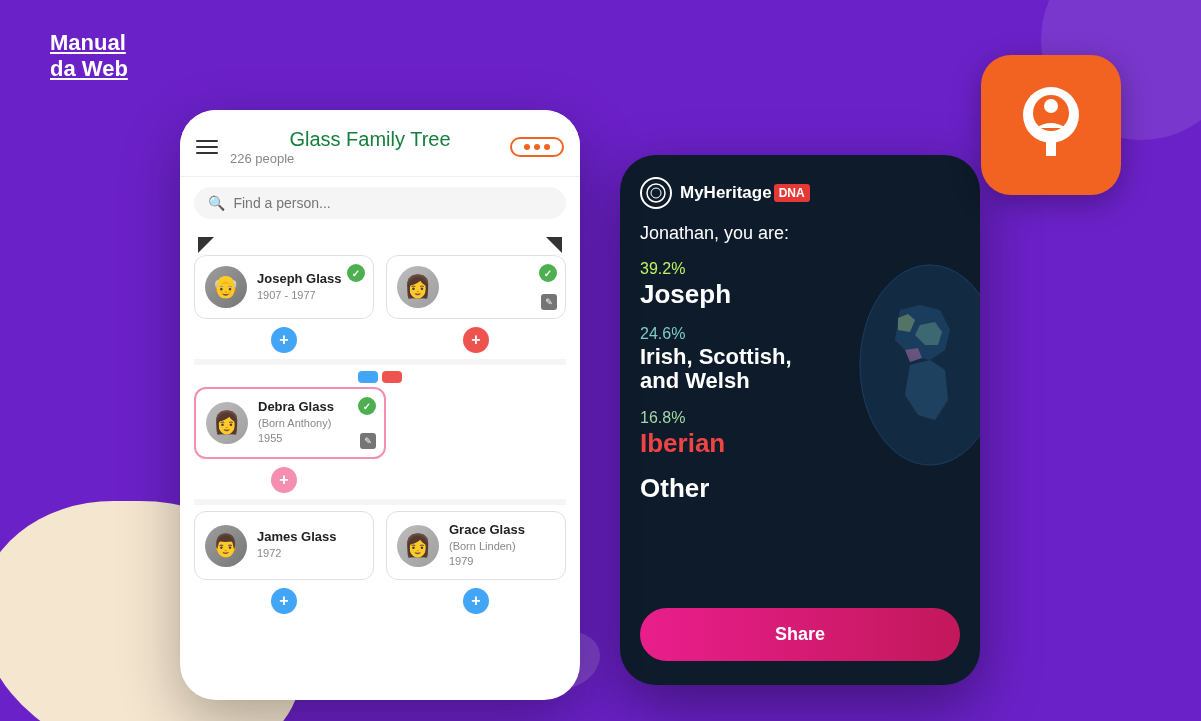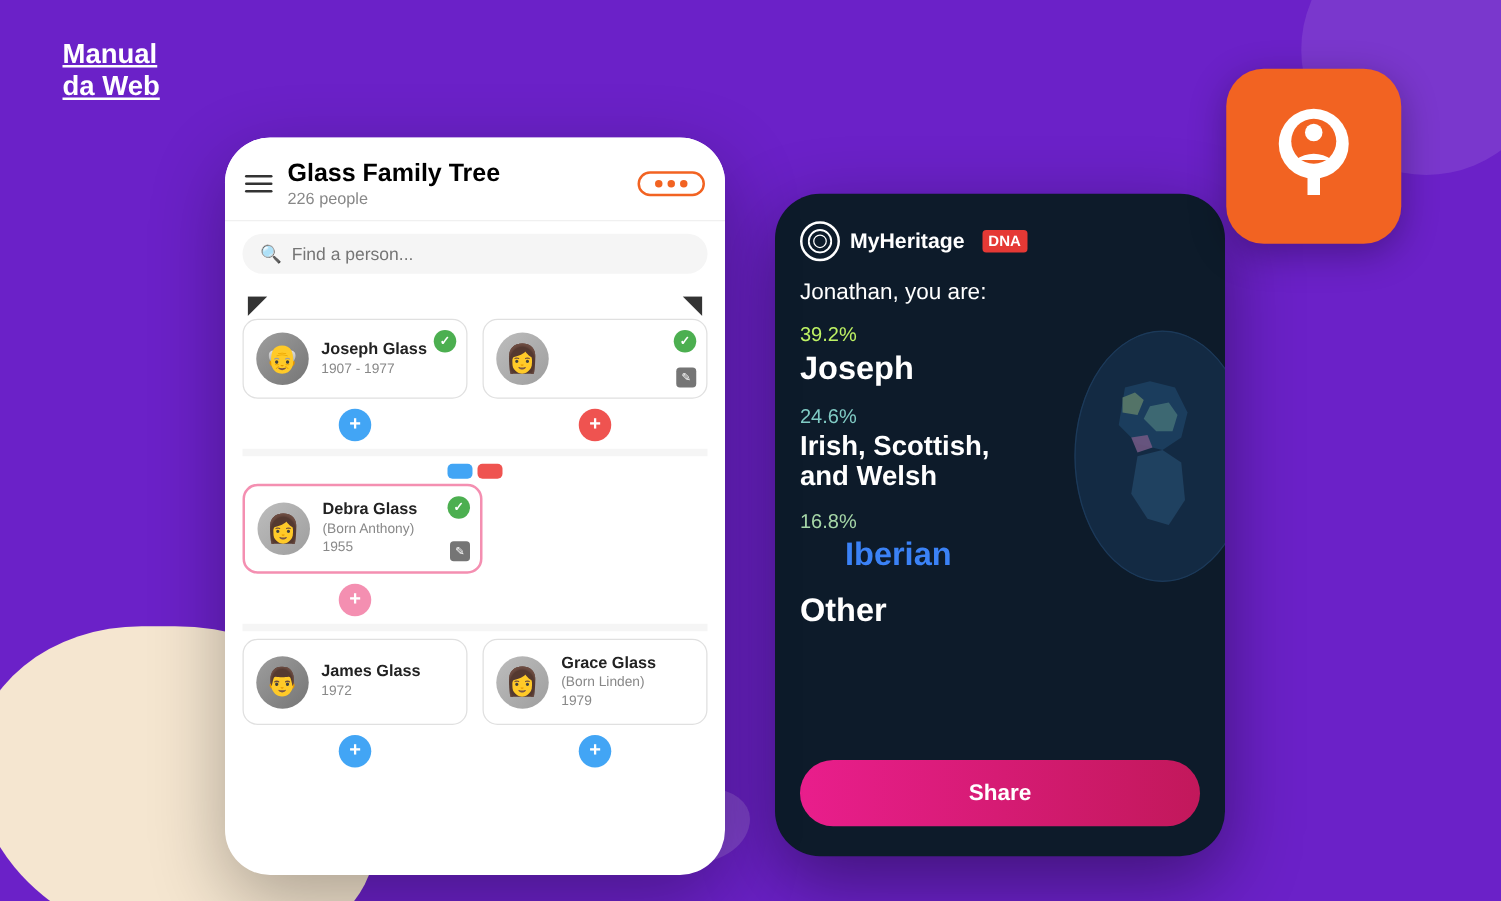--- a/index.html
+++ b/index.html
@@ -89,22 +89,23 @@
     }
     .hamburger-icon span {
       display: block;
       height: 2px;
       background: #333;
       border-radius: 2px;
     }
     .header-title-block { flex: 1; }
     .header-title {
       font-size: 20px;
-      font-weight: 700;
-      color: #000000;
+      font-weight: 400;
+      color: #15803d;
+      text-align: center;
     }
     .header-subtitle {
       font-size: 13px;
       color: #888;
     }
     .header-btn {
       border: 2px solid #f26322;
       border-radius: 20px;
       padding: 5px 12px;
       display: flex;
@@ -289,21 +290,21 @@
       align-items: center;
       gap: 0;
     }
     .mh-dna {
       background: #e53935;
       color: white;
       font-size: 12px;
       font-weight: 800;
       padding: 2px 5px;
       border-radius: 3px;
-      margin-left: 14px;
+      margin-left: 2px;
     }
 
     .mh-greeting {
       padding: 4px 20px 16px;
       color: white;
       font-size: 18px;
       font-weight: 400;
     }
 
     .mh-results {
@@ -321,21 +322,21 @@
       font-size: 26px;
       font-weight: 700;
       line-height: 1.1;
     }
     .pct-italian { color: #bef264; }
     .pct-irish { color: #80cbc4; }
     .pct-iberian { color: #a5d6a7; }
     .pct-other { color: #fff176; }
     .eth-italian { color: white; }
     .eth-irish { color: white; }
-    .eth-iberian { color: #3b82f6; margin-left: 36px; }
+    .eth-iberian { color: #ef4444; }
     .eth-other { color: white; }
 
     .mh-share-btn {
       position: absolute;
       bottom: 24px;
       left: 20px;
       right: 20px;
       background: linear-gradient(90deg, #e91e8c, #c2185b);
       border-radius: 30px;
       padding: 16px;

